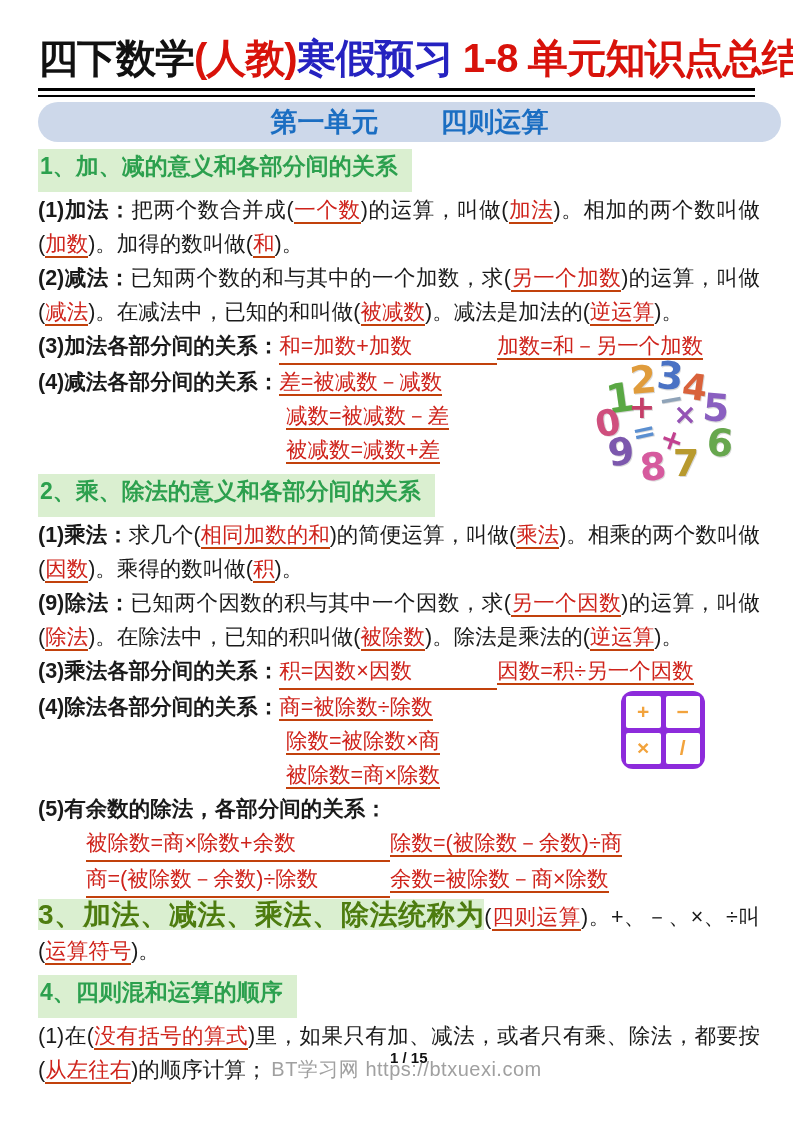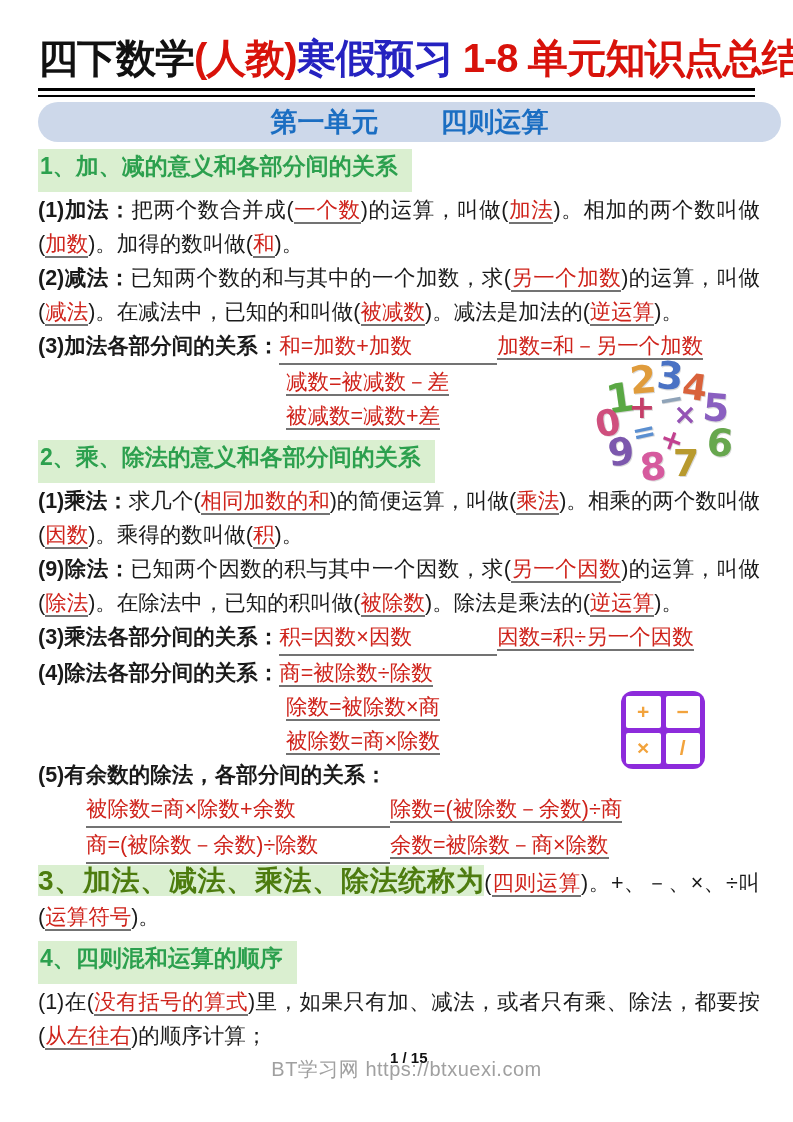--- a/index.html
+++ b/index.html
@@ -20,21 +20,21 @@
           color:#1b6ec2;font-size:27px;font-weight:800;border-radius:20px;}
 
   
   .content{margin:0 33px 0 38px;}
   .sec-h{width:fit-content;margin:7px 0 1px 0;background:#daefd0;color:#2ca04e;
          font-size:23px;font-weight:800;line-height:30px;padding:2px 14px 11px 2px;}
   .para{font-size:21.5px;line-height:34px;color:#1a1a1a;text-align:justify;}
   .seg{white-space:pre-wrap;}
   .blk{color:#1a1a1a;}
   .bld{color:#1a1a1a;font-weight:700;}
-  .red{color:#cf231b;border-bottom:2px solid #737373;padding-bottom:0px;}
+  .red{color:#cf231b;border-bottom:2px solid #c2410c;padding-bottom:0px;}
   .grn{color:#4d7c0f;background:#daefd0;font-weight:700;font-size:28px;}
   .w215{display:inline-block;min-width:218px;}
   .w300{display:inline-block;min-width:304px;}
 
   
   .numbers-fig{position:absolute;left:588px;top:346px;width:182px;height:156px;}
   .num-glyph{position:absolute;font-weight:800;font-family:"DejaVu Sans",sans-serif;
              text-shadow:1px 1px 0 rgba(0,0,0,0.15);}
 
   
@@ -64,20 +64,21 @@
   <div class="banner">
     <span>第一单元</span>
     <span>四则运算</span>
   </div>
 
   <div class="content">
       <div class="sec-h">1、加、减的意义和各部分间的关系</div>
       <div class="para"><span class="seg bld">(1)加法：</span><span class="seg blk">把两个数合并成(</span><span class="seg red">一个数</span><span class="seg blk">)的运算，叫做(</span><span class="seg red">加法</span><span class="seg blk">)。相加的两个数叫做(</span><span class="seg red">加数</span><span class="seg blk">)。加得的数叫做(</span><span class="seg red">和</span><span class="seg blk">)。</span></div>
       <div class="para"><span class="seg bld">(2)减法：</span><span class="seg blk">已知两个数的和与其中的一个加数，求(</span><span class="seg red">另一个加数</span><span class="seg blk">)的运算，叫做(</span><span class="seg red">减法</span><span class="seg blk">)。在减法中，已知的和叫做(</span><span class="seg red">被减数</span><span class="seg blk">)。减法是加法的(</span><span class="seg red">逆运算</span><span class="seg blk">)。</span></div>
       <div class="para"><span class="seg bld">(3)加法各部分间的关系：</span><span class="seg red w215">和=加数+加数</span><span class="seg red">加数=和－另一个加数</span></div>
+      <div class="para"><span class="seg bld">(4)减法各部分间的关系：</span><span class="seg red">差=被减数－减数</span></div>
       <div class="para" style="padding-left: 248px;"><span class="seg red">减数=被减数－差</span></div>
       <div class="para" style="padding-left: 248px;"><span class="seg red">被减数=减数+差</span></div>
       <div class="sec-h">2、乘、除法的意义和各部分间的关系</div>
       <div class="para"><span class="seg bld">(1)乘法：</span><span class="seg blk">求几个(</span><span class="seg red">相同加数的和</span><span class="seg blk">)的简便运算，叫做(</span><span class="seg red">乘法</span><span class="seg blk">)。相乘的两个数叫做(</span><span class="seg red">因数</span><span class="seg blk">)。乘得的数叫做(</span><span class="seg red">积</span><span class="seg blk">)。</span></div>
       <div class="para"><span class="seg bld">(9)除法：</span><span class="seg blk">已知两个因数的积与其中一个因数，求(</span><span class="seg red">另一个因数</span><span class="seg blk">)的运算，叫做(</span><span class="seg red">除法</span><span class="seg blk">)。在除法中，已知的积叫做(</span><span class="seg red">被除数</span><span class="seg blk">)。除法是乘法的(</span><span class="seg red">逆运算</span><span class="seg blk">)。</span></div>
       <div class="para"><span class="seg bld">(3)乘法各部分间的关系：</span><span class="seg red w215">积=因数×因数</span><span class="seg red">因数=积÷另一个因数</span></div>
       <div class="para"><span class="seg bld">(4)除法各部分间的关系：</span><span class="seg red">商=被除数÷除数</span></div>
       <div class="para" style="padding-left: 248px;"><span class="seg red">除数=被除数×商</span></div>
       <div class="para" style="padding-left: 248px;"><span class="seg red">被除数=商×除数</span></div>
       <div class="para"><span class="seg bld">(5)有余数的除法，各部分间的关系：</span></div>

